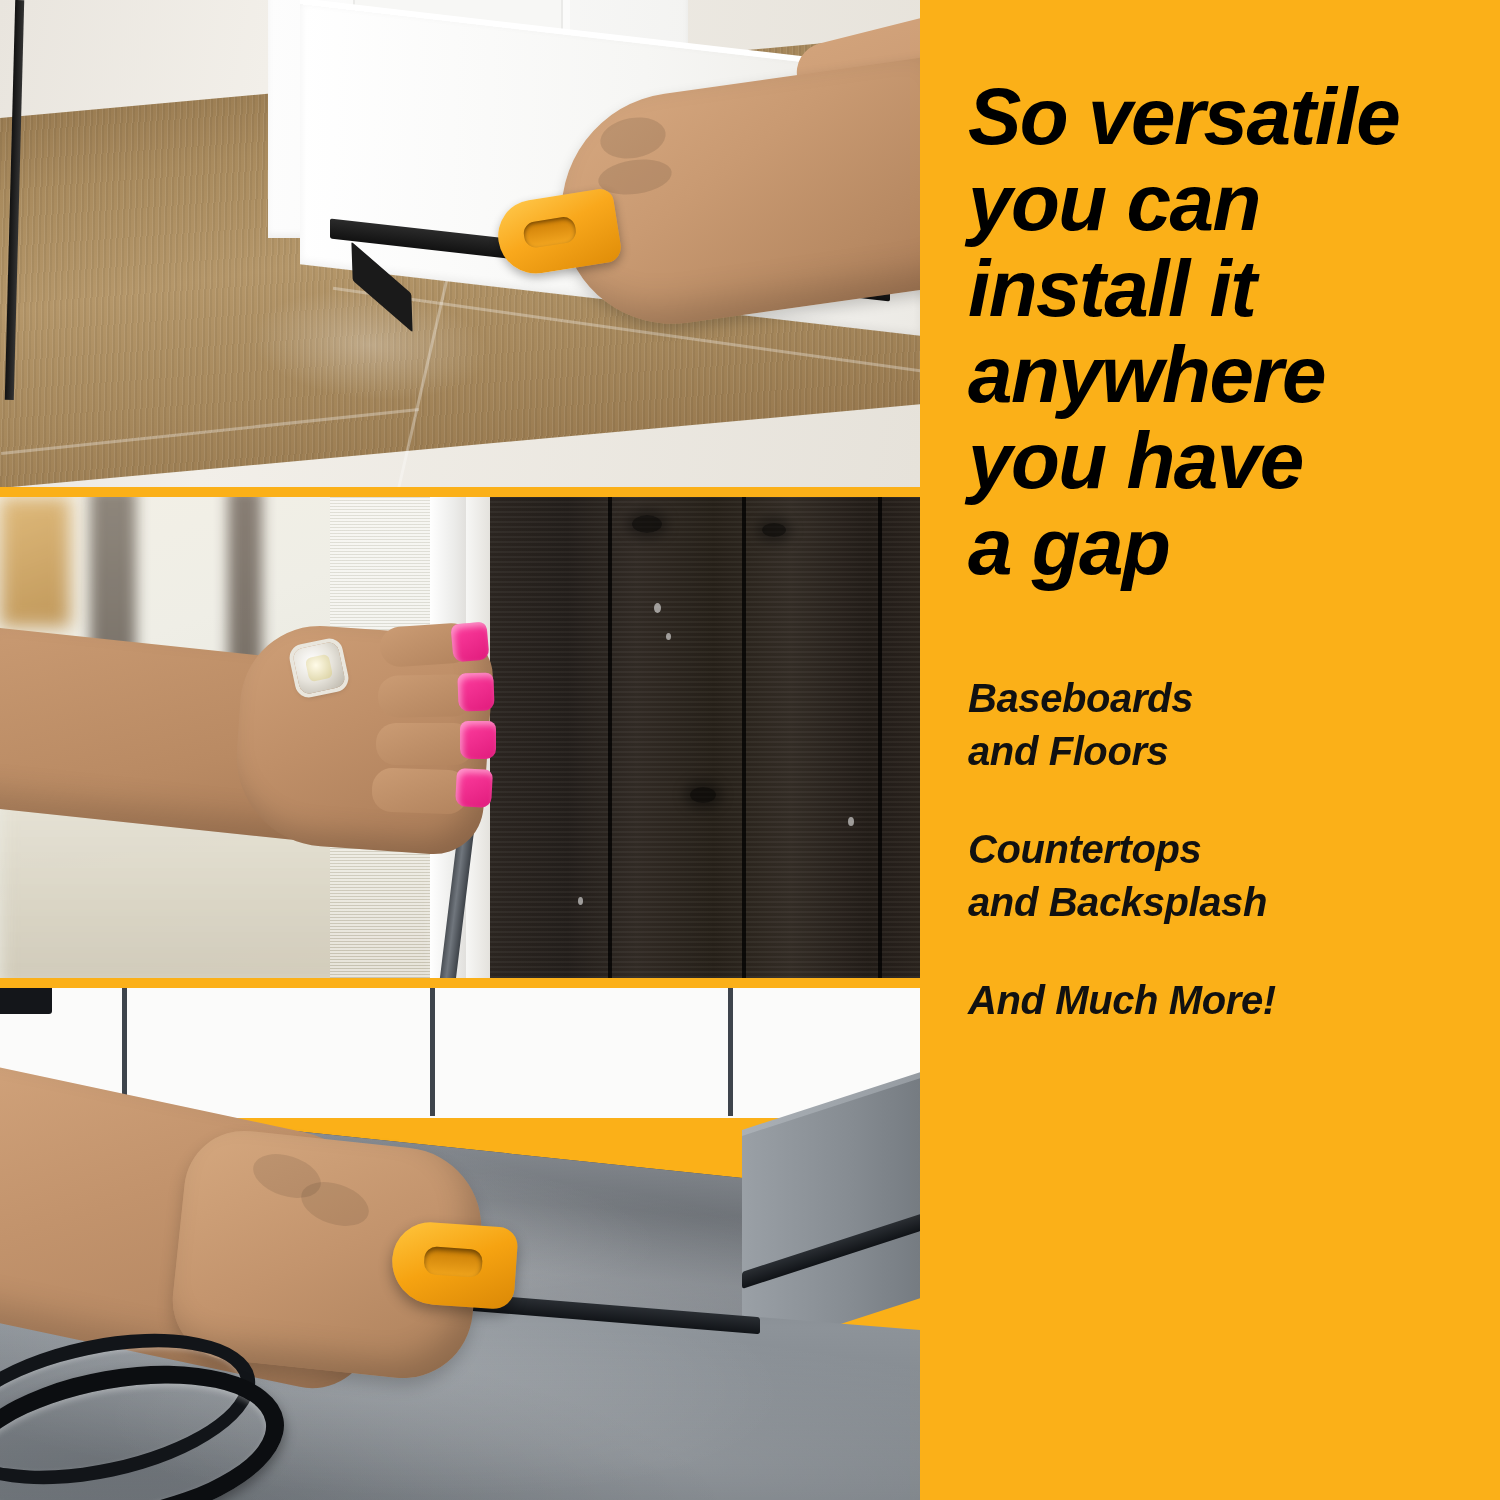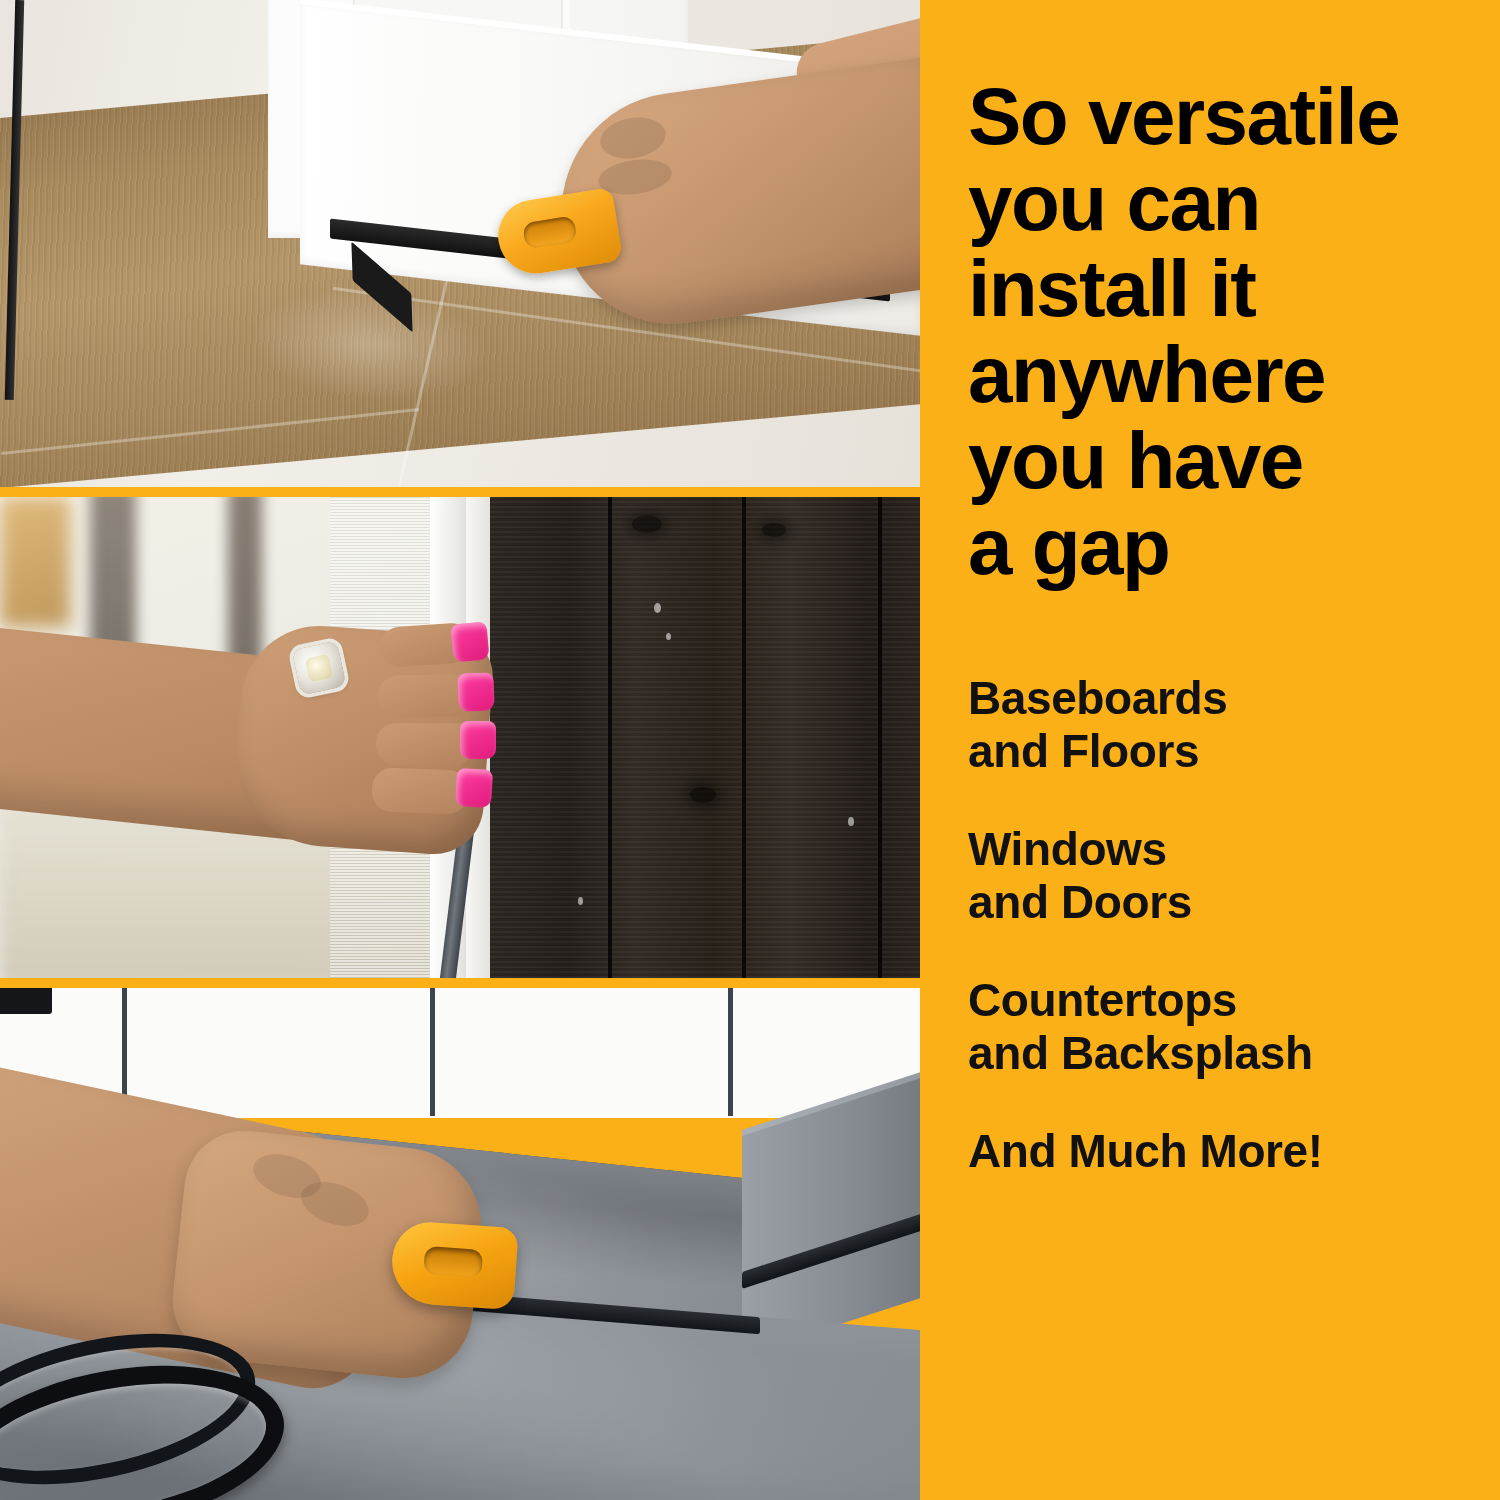--- a/index.html
+++ b/index.html
@@ -2,21 +2,21 @@
 <html><head>
 <meta charset="utf-8">
 <style>
   html,body{margin:0;padding:0;}
   body{
     width:1500px;height:1500px;
     background:#FBB018;
     font-family:"Liberation Sans", sans-serif;
     overflow:hidden;
   }
-  .canvas{position:relative;width:1500px;height:1500px;background:#FBB018;}
+  .canvas{position:relative;width:1500px;height:1500px;background:#FBB018;font-style:italic;}
 
   
   .photo-col{position:absolute;left:0;top:0;width:920px;height:1500px;}
   .photo{position:absolute;left:0;width:920px;overflow:hidden;}
   #photo1{top:0;height:487px;}
   #photo2{top:497px;height:481px;}
   #photo3{top:988px;height:512px;}
   .divider{position:absolute;left:0;width:920px;height:10px;background:#FBB018;}
   #div1{top:487px;}
   #div2{top:978px;}
@@ -201,21 +201,21 @@
   .p3-coil2{position:absolute;left:-60px;top:352px;width:290px;height:110px;
     border:14px solid #121519;border-radius:50%;transform:rotate(-12deg);
     box-shadow:inset 0 2px 5px rgba(255,255,255,.26);}
 
   
   .text-col{position:absolute;left:920px;top:0;width:580px;height:1500px;background:#FBB018;}
   .headline{position:absolute;left:48px;top:74px;width:520px;
     color:#000;font-weight:900;font-size:80px;line-height:86px;
     letter-spacing:-1.5px;white-space:pre-line;}
   .bullets{position:absolute;left:48px;top:672px;width:520px;}
-  .bullet{color:#111;font-weight:700;font-size:46px;line-height:53px;
+  .bullet{color:#111;font-weight:700;font-size:40px;line-height:53px;
     letter-spacing:-0.4px;white-space:pre-line;margin-bottom:45px;}
   .bullet:last-child{margin-bottom:8px;}
 </style>
 </head>
 <body>
 
 <div class="canvas">
 
   <div class="photo-col">
 
@@ -306,21 +306,19 @@
     <div class="headline">So versatile
 you can
 install it
 anywhere
 you have
 a gap</div>
 
     <div class="bullets">
       <div class="bullet">Baseboards
 and Floors</div>
-      <div class="bullet">Windows
-and Doors</div>
       <div class="bullet">Countertops
 and Backsplash</div>
       <div class="bullet">And Much More!</div>
     </div>
   </div>
 
 </div>
 
 </body></html>

